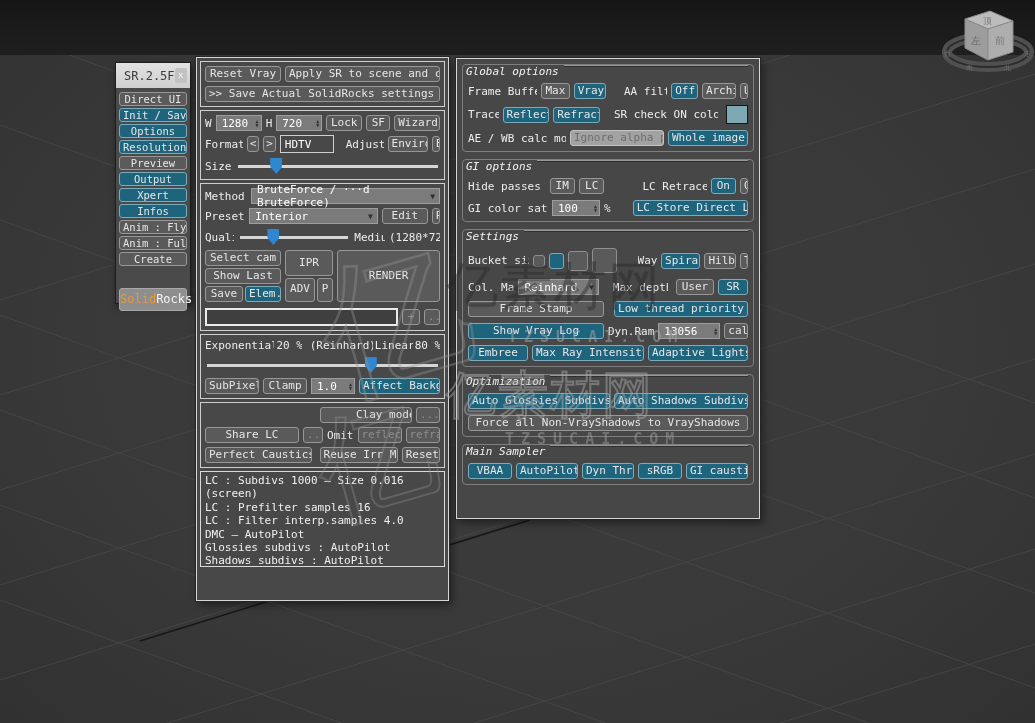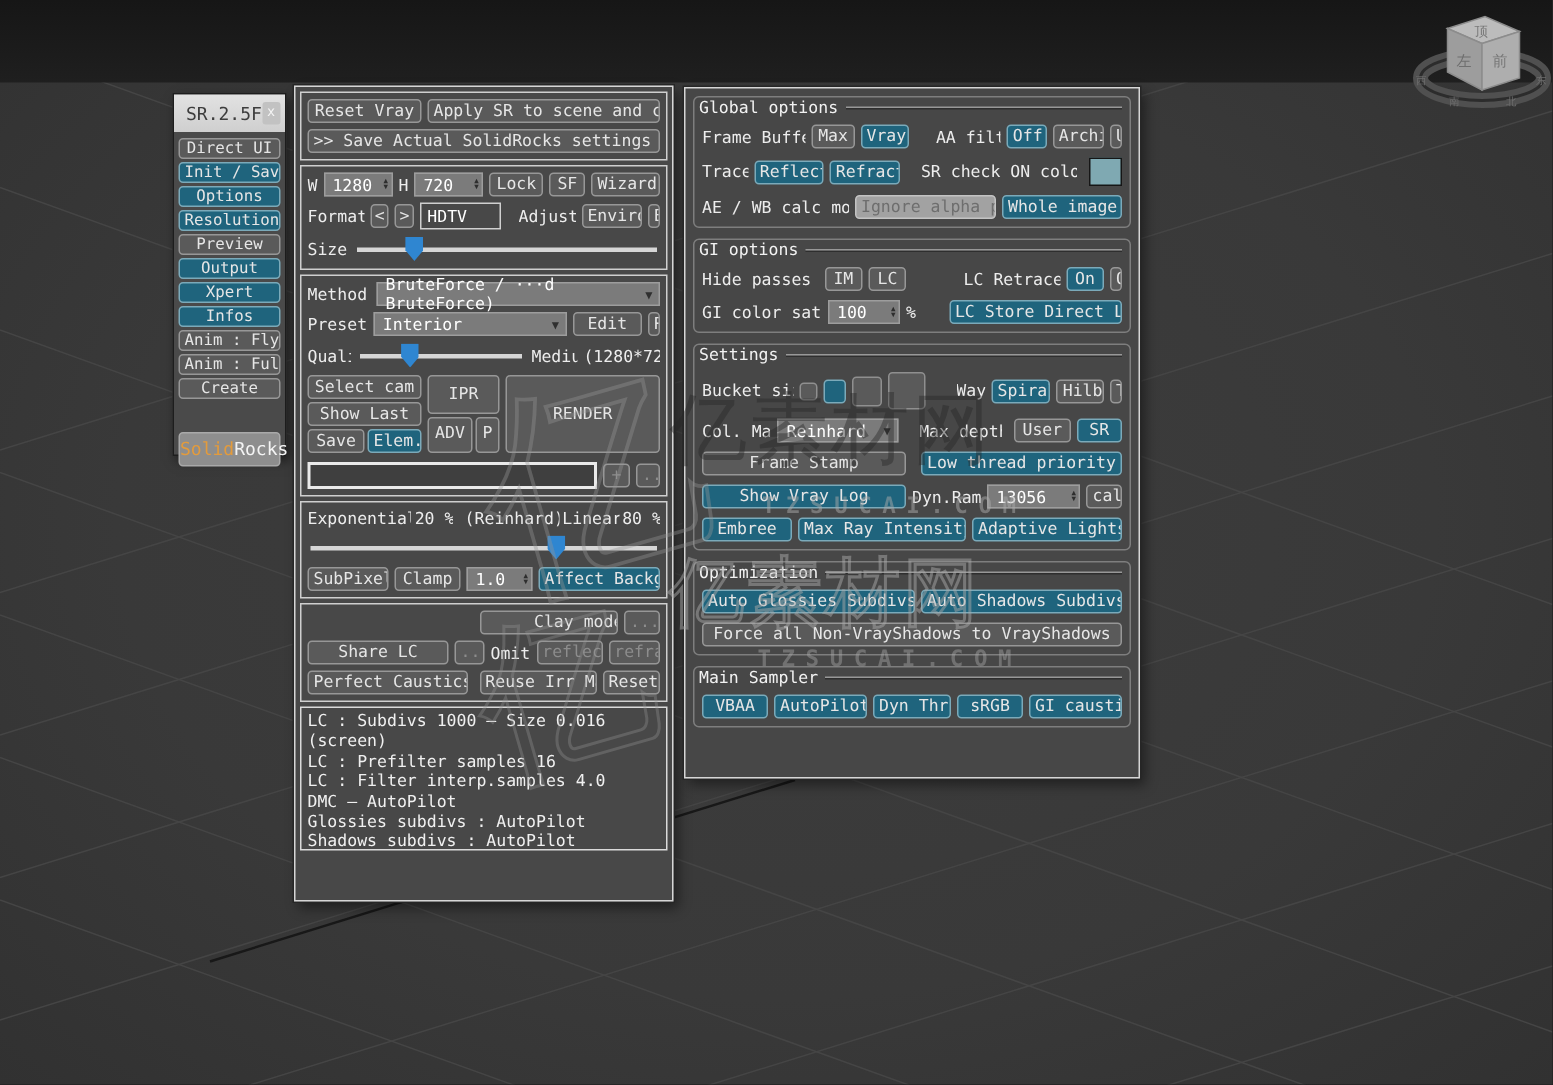--- a/index.html
+++ b/index.html
@@ -21,21 +21,21 @@
   .spacer{flex:1;}
   .spin,.drop{background:#7b7b7b;border:1px solid #9d9d9d;color:#fff;font-size:11px;
        height:16px;box-sizing:border-box;display:flex;align-items:center;padding:0 2px 0 5px;cursor:pointer;}
   .spin .arr,.drop .arr{margin-left:auto;display:flex;flex-direction:column;line-height:4px;
        font-size:5px;color:#2e2e2e;padding-left:3px;}
   .drop .darr{margin-left:auto;font-size:8px;color:#2f2f2f;padding:0 2px;}
   .slider{position:relative;height:18px;flex:1;cursor:pointer;}
   .slider .track{position:absolute;left:2px;right:2px;top:8px;height:3px;background:#d6d6d6;}
   .slider .handle{position:absolute;top:1px;width:12px;height:16px;background:#2f86d1;
        clip-path:polygon(0 0,100% 0,100% 55%,50% 100%,0 55%);}
-  .grp{display:flex;align-items:center;gap:5px;height:12px;}
+  .grp{display:flex;align-items:flex-start;gap:5px;height:12px;font-style:italic;}
   .grp .gt{font-size:11px;color:#f2f2f2;white-space:nowrap;}
   .grp .gl{flex:1;height:1px;background:#989898;box-shadow:0 1px 0 rgba(30,30,30,.6);}
   .gbox{border:1px solid #7e7e7e;border-radius:4px;padding:1px 5px 5px 5px;margin-bottom:7px;position:relative;}
   .gbox .grp{margin:-1px 0 2px -2px;}
   
   #leftwin{position:absolute;left:115px;top:62px;width:76px;height:242px;background:#4a4a4a;
        border:1px solid #1d1d1d;box-shadow:2px 3px 7px rgba(0,0,0,.5);z-index:10;box-sizing:border-box;}
   #leftwin .title{height:25px;background:linear-gradient(#e2e2e2,#cfcfcf);display:flex;align-items:center;
        padding:0 3px 0 8px;color:#3d3d3d;font-size:12px;}
   #leftwin .title .close{margin-left:auto;width:15px;height:15px;background:#c2c2c2;border-radius:2px;

